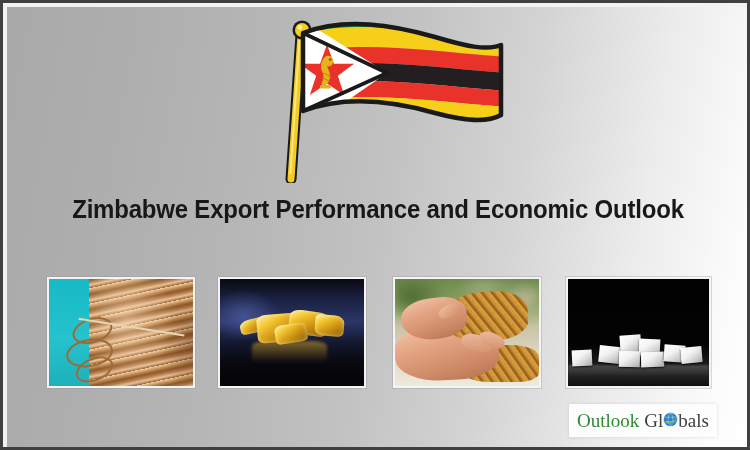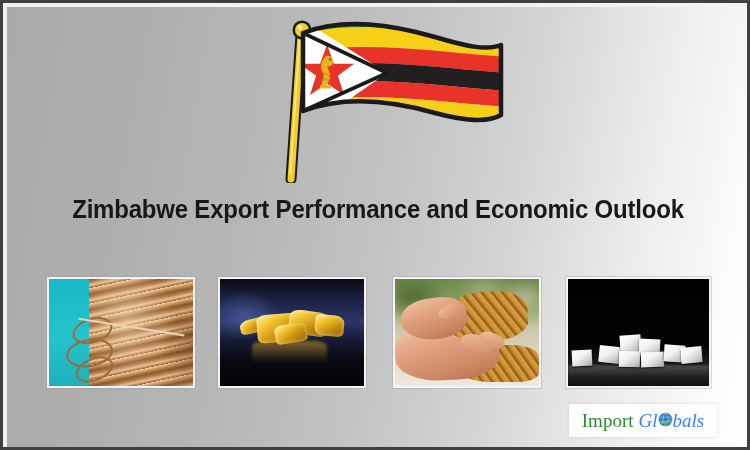--- a/index.html
+++ b/index.html
@@ -236,21 +236,21 @@
   }
   #logo-text {
     font-family: "Liberation Serif", serif;
     font-size: 19px;
     line-height: 1;
     white-space: nowrap;
     display: flex;
     align-items: baseline;
   }
   .logo-import { color: #2f8a34; }
-  .logo-gl, .logo-bals { color: #3b82f6; font-style: italic; }
+  .logo-gl, .logo-bals { color: #404040; }
   .logo-gl { margin-left: 5px; }
   #globe-icon {
     position: relative;
     width: 15px;
     height: 15px;
     display: inline-block;
     margin: 0 0px -2px 0px;
   }
   #globe-icon svg { display: block; width: 15px; height: 15px; }
 </style>
@@ -364,21 +364,21 @@
       <div class="cube c4"></div>
       <div class="cube c5"></div>
       <div class="cube c6"></div>
       <div class="cube c7"></div>
       <div class="cube c8"></div>
     </div>
   </div>
 
   <div id="logo">
     <div id="logo-text">
-      <span class="logo-import">Import</span>
+      <span class="logo-import">Outlook</span>
       <span class="logo-gl">Gl</span>
       <span id="globe-icon">
         <svg viewBox="0 0 32 32" xmlns="http://www.w3.org/2000/svg">
           <circle cx="16" cy="16" r="14" fill="#2f7fc4"></circle>
           <path d="M2,16 a14,14 0 0 1 28,0 a14,14 0 0 1 -28,0" fill="none" stroke="#2a6fae" stroke-width="0.8"></path>
           <path d="M16,2 C9,7 9,25 16,30" fill="none" stroke="#bfe0f5" stroke-width="1.2"></path>
           <path d="M16,2 C23,7 23,25 16,30" fill="none" stroke="#bfe0f5" stroke-width="1.2"></path>
           <path d="M3,11 H29 M3,21 H29" stroke="#bfe0f5" stroke-width="1.1"></path>
           <path d="M1,20 C9,26 23,24 31,11 C27,24 12,31 1,20 Z" fill="#5fb84a"></path>
           <path d="M3,19 C11,24 22,21 29,12 C24,22 11,27 3,19 Z" fill="#8fd36a"></path>

